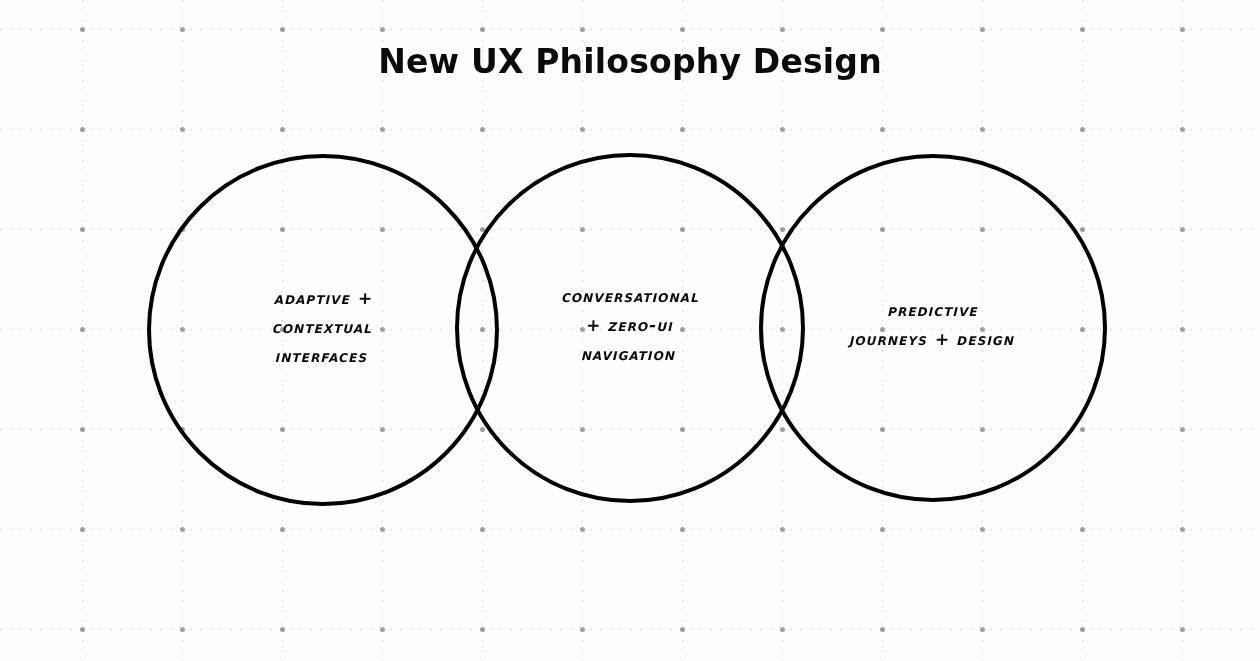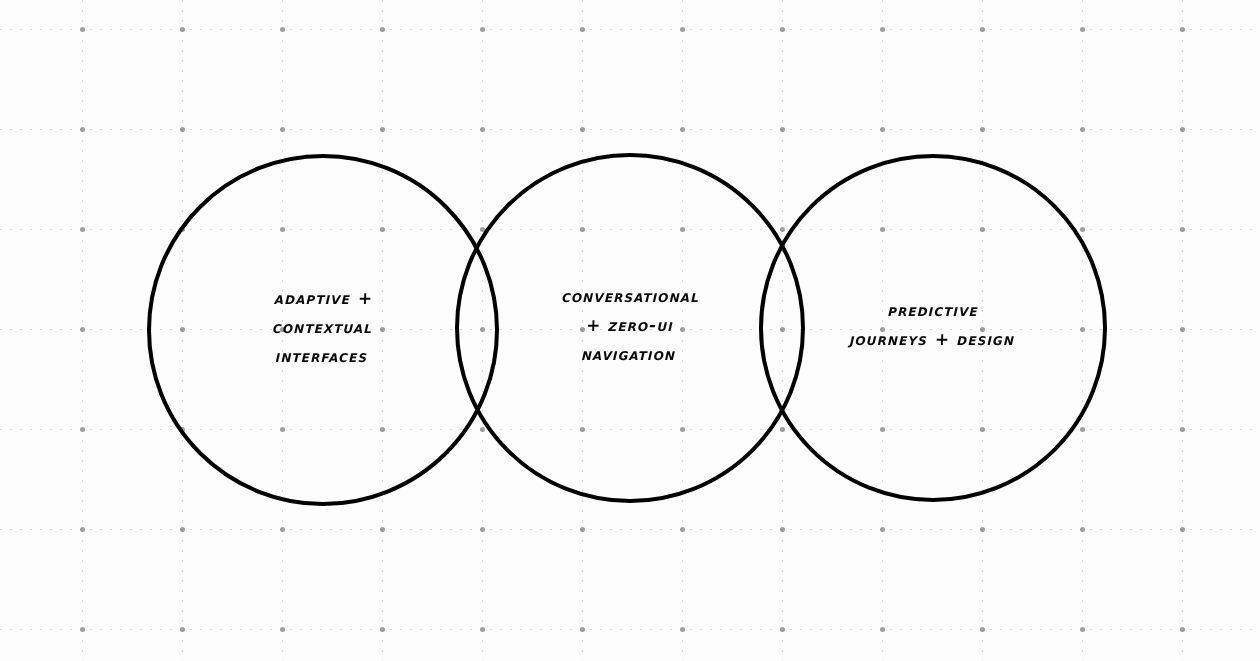--- a/index.html
+++ b/index.html
@@ -200,20 +200,21 @@
       <div class="node-dot" style="left: 1082px; top: 629px;"></div>
       <div class="node-dot" style="left: 1182px; top: 29px;"></div>
       <div class="node-dot" style="left: 1182px; top: 129px;"></div>
       <div class="node-dot" style="left: 1182px; top: 229px;"></div>
       <div class="node-dot" style="left: 1182px; top: 329px;"></div>
       <div class="node-dot" style="left: 1182px; top: 429px;"></div>
       <div class="node-dot" style="left: 1182px; top: 529px;"></div>
       <div class="node-dot" style="left: 1182px; top: 629px;"></div>
     </div>
 
+  <div class="title">New UX Philosophy Design</div>
 
   <div class="venn" id="venn">
       <div class="circle" style="left: 147px; top: 154px; width: 352px; height: 352px;"></div>
       <div class="circle-label" style="left: 147px; width: 352px; top: 283.5px;"><div>Adaptive +</div><div>Contextual</div><div>Interfaces</div></div>
       <div class="circle" style="left: 455px; top: 153px; width: 350px; height: 350px;"></div>
       <div class="circle-label" style="left: 455px; width: 350px; top: 281.5px;"><div>Conversational</div><div>+ Zero-UI</div><div>Navigation</div></div>
       <div class="circle" style="left: 759px; top: 154px; width: 348px; height: 348px;"></div>
       <div class="circle-label" style="left: 759px; width: 348px; top: 296px;"><div>Predictive</div><div>Journeys + Design</div></div>
     </div>
 

